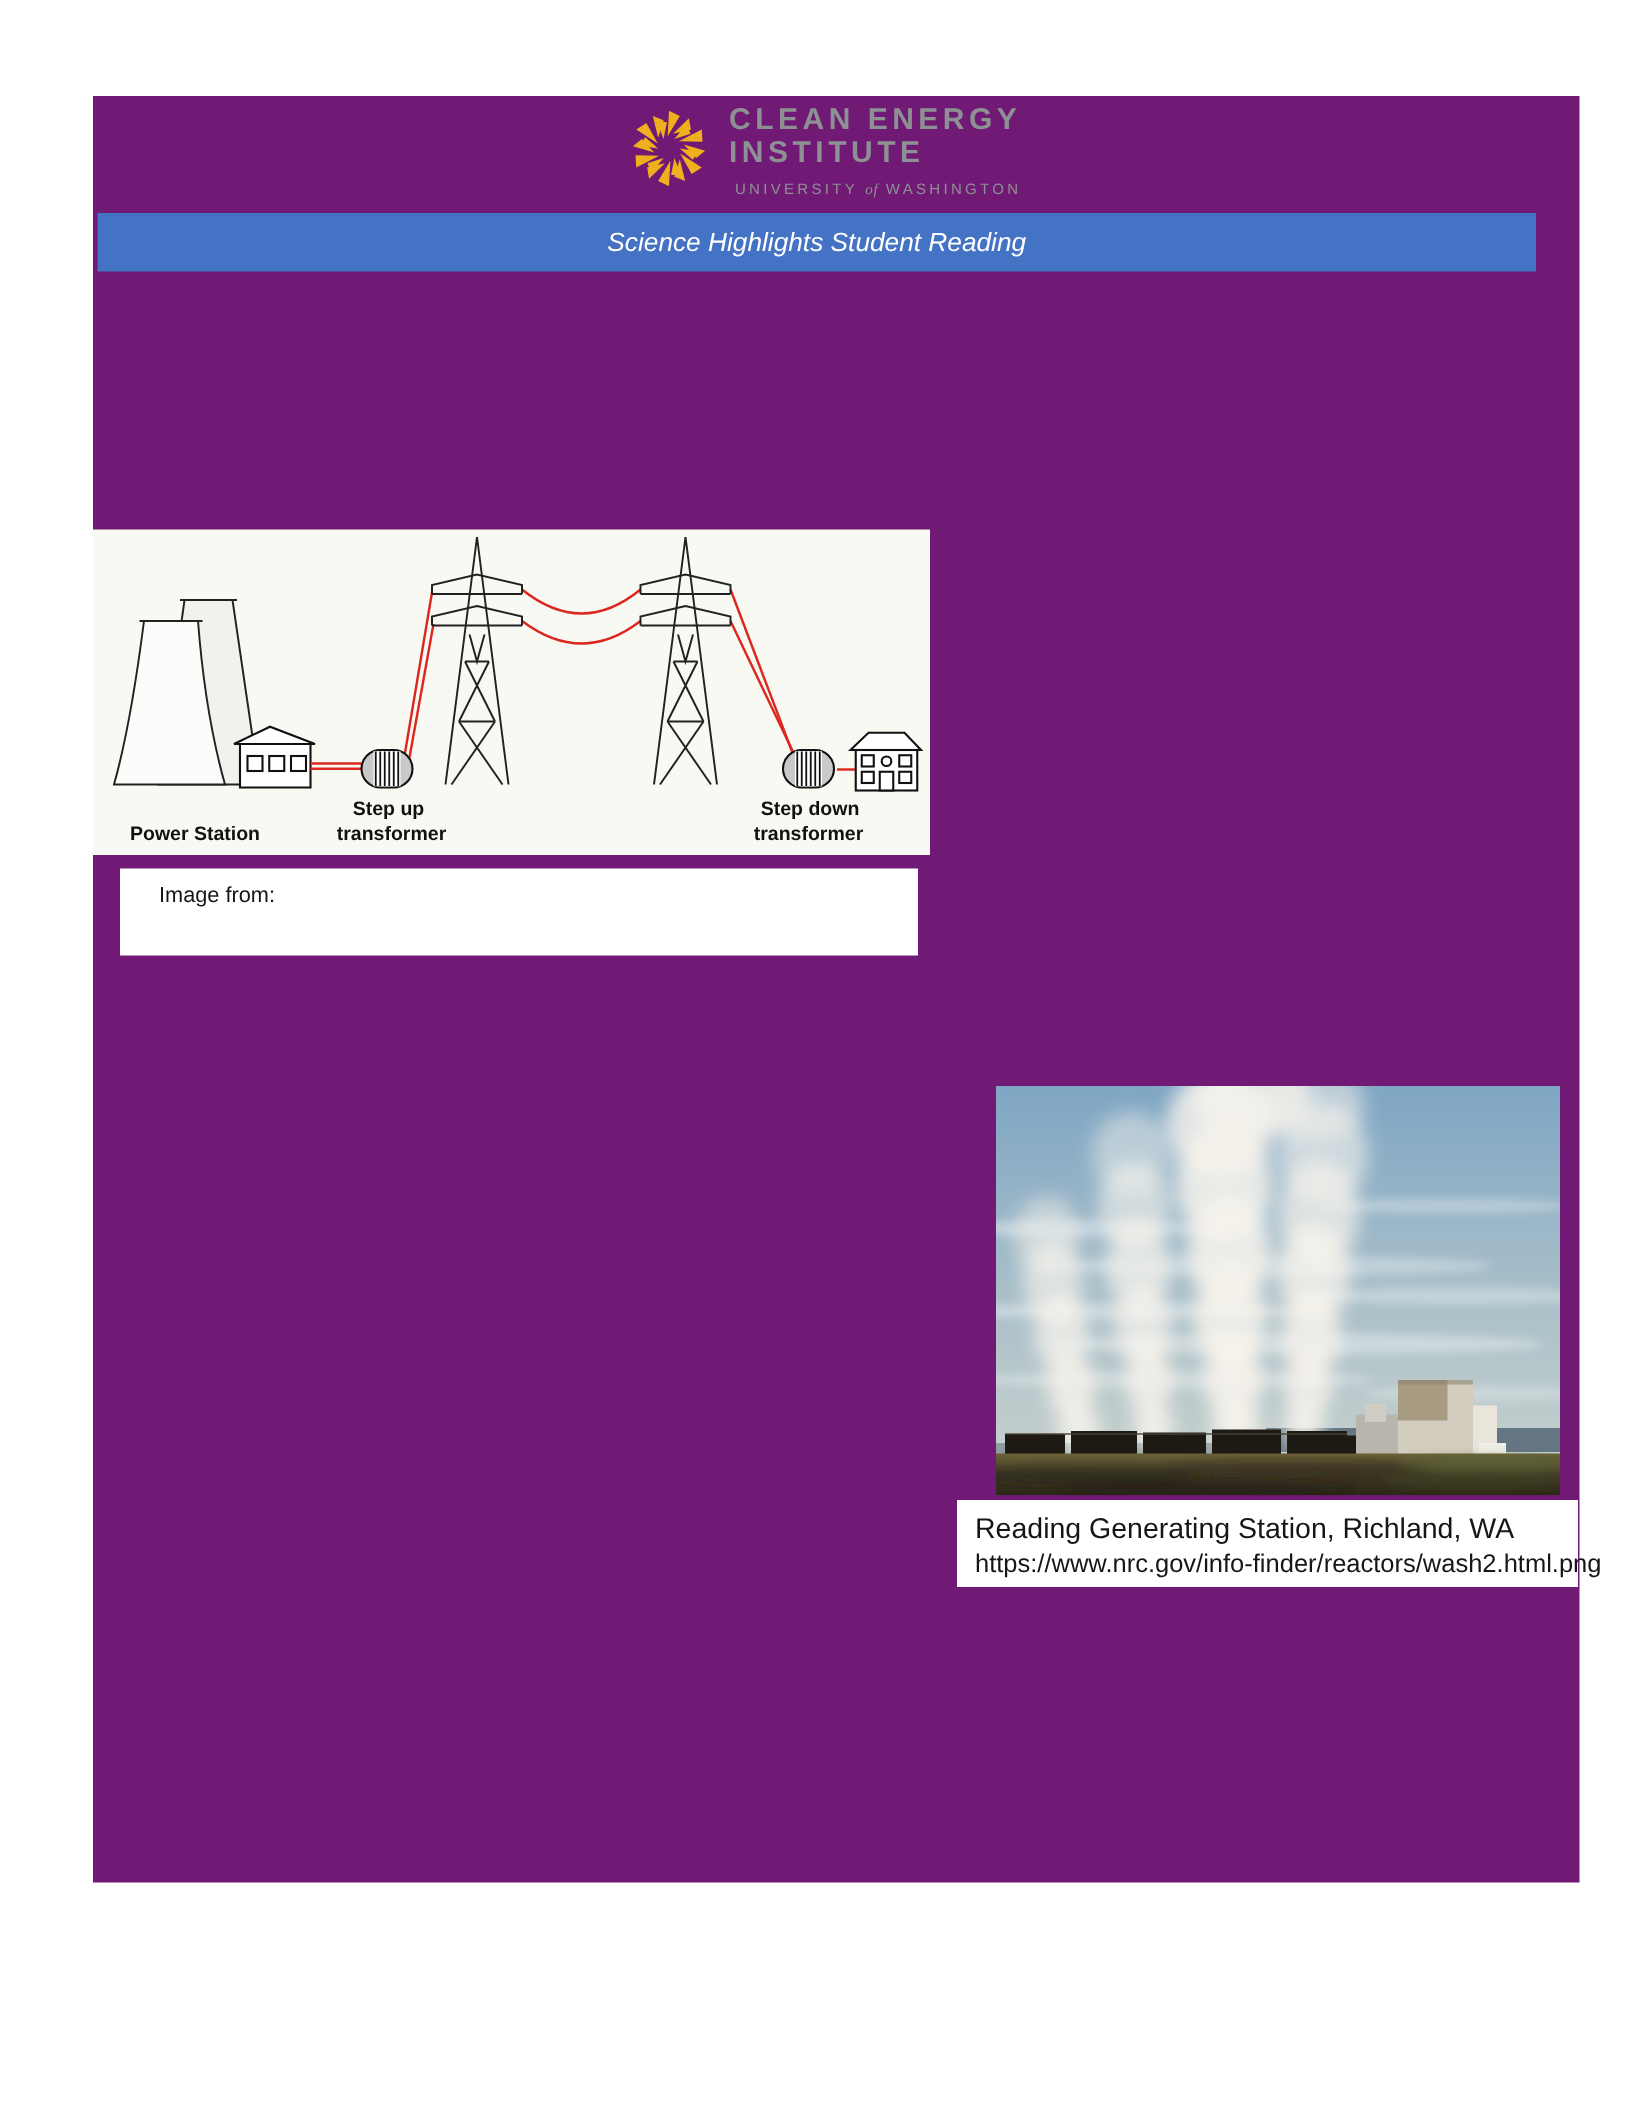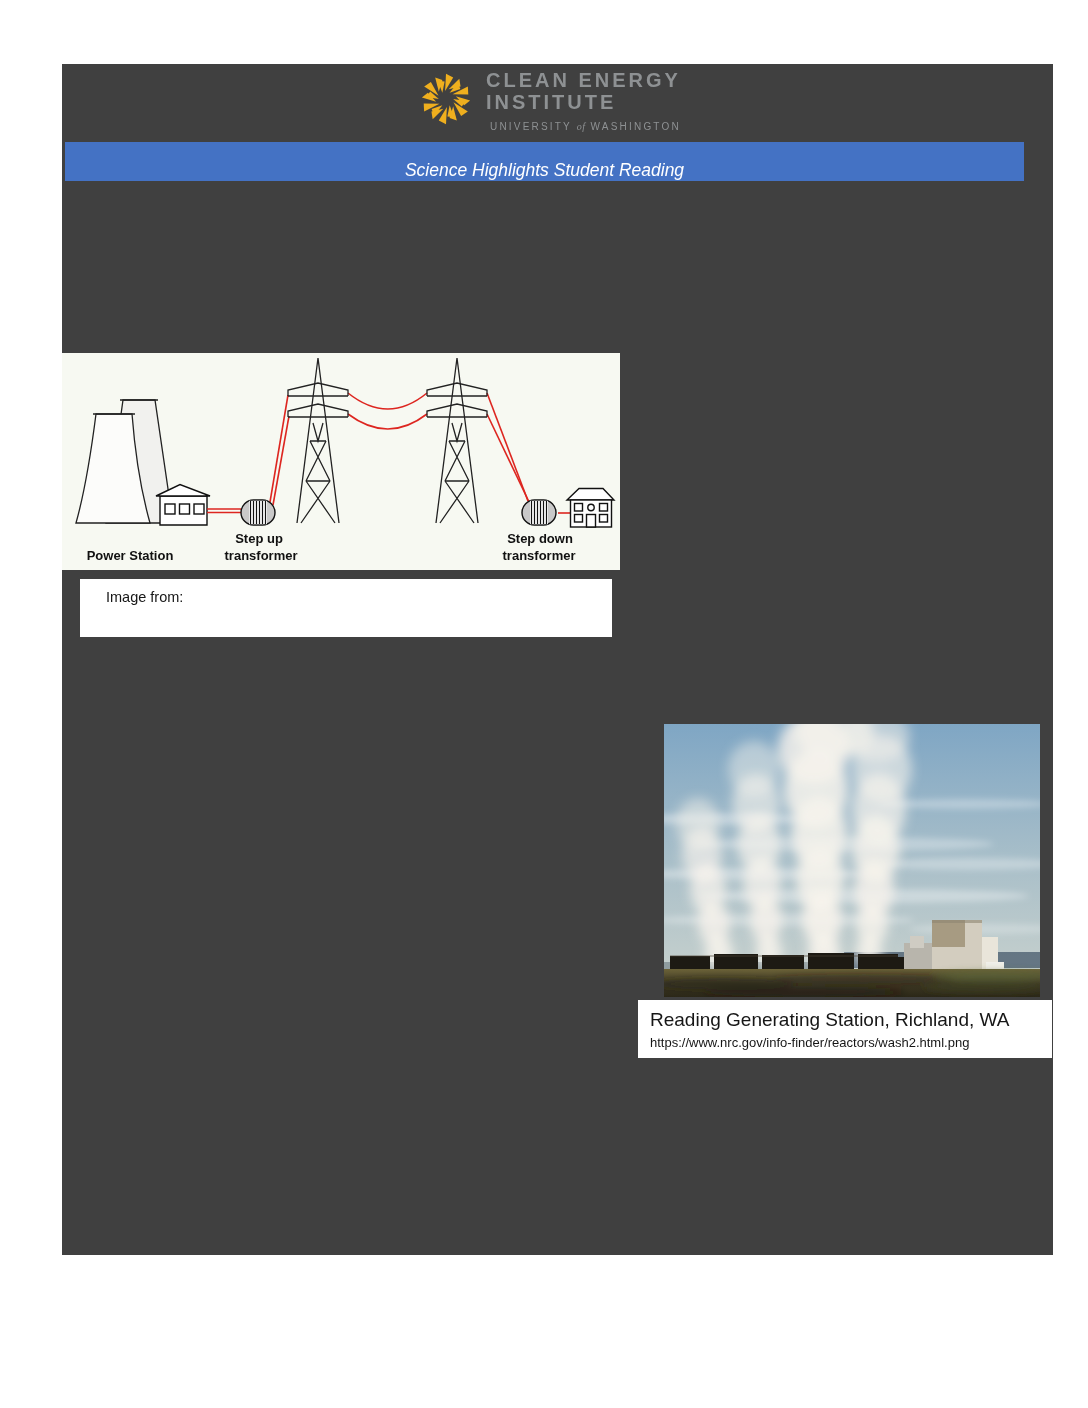--- a/index.html
+++ b/index.html
@@ -2,57 +2,57 @@
 <html style="--banner_bg: #4472C4; --logo_gold: #EFAF1E; --logo_gray: #8E9193; --wire_red: #DD2620; --diagram_bg: #F7F9F2;"><head>
 <meta charset="utf-8">
 <style>
   html,body { margin:0; padding:0; }
   body {
     width:1088px; height:1408px; position:relative; background:#ffffff;
     font-family:"Liberation Sans", sans-serif;
   }
   .black-block {
     position:absolute; left:62px; top:64px; width:991px; height:1191px;
-    background:#404040;
+    background:#701a75;
   }
   
   .logo { position:absolute; left:357px; top:2px; display:flex; align-items:flex-start; gap:13px; }
   .logo svg { display:block; margin-top:2px; }
   .logo-text { padding-top:3px; }
   .logo-line {
     color:var(--logo_gray,#8E9193); font-weight:bold; font-size:20px;
     letter-spacing:3px; line-height:22px; white-space:nowrap;
   }
   .logo-sub {
     margin-top:8px; color:var(--logo_gray,#8E9193); font-size:10px;
     letter-spacing:2.2px; white-space:nowrap;text-align:right;
   }
   .logo-sub .of { font-style:italic; font-family:"Liberation Serif", serif; letter-spacing:0.5px; }
   
   .banner {
     position:absolute; left:3px; top:78px; width:959px; height:39px;
     background:var(--banner_bg,#4472C4); color:#fff; font-style:italic; font-size:17.5px;
-    display:flex; align-items:flex-end; justify-content:center;
+    display:flex; align-items:center; justify-content:center;
   }
   
   .diagram {
     position:absolute; left:0; top:289px; width:558px; height:217px;
     background:var(--diagram_bg,#F7F9F2);
   }
   .diagram svg { display:block; }
   .dlabel { font-family:"Liberation Sans",sans-serif; font-weight:bold; font-size:13px; fill:#111; }
   
   .caption { background:#fff; color:#161616; box-sizing:border-box; }
   .caption1 {
     position:absolute; left:18px; top:515px; width:532px; height:58px;
     padding:8px 26px; font-size:14.5px; line-height:21px; white-space:nowrap;
   }
   .caption2 { position:absolute; left:576px; top:936px; width:414px; height:58px; padding:6px 12px; }
   .caption2 .title { font-size:19px; line-height:27px; white-space:nowrap; }
-  .caption2 .url { font-size:13px; line-height:19px; white-space:nowrap; }
+  .caption2 .url { font-size:17px; line-height:19px; white-space:nowrap; }
   
   .photo-wrap { position:absolute; left:602px; top:660px; width:376px; height:273px; overflow:hidden; }
   .photo-wrap svg { display:block; }
 </style>
 </head>
 <body>
 
 <div class="black-block">
 
   <div class="logo">

